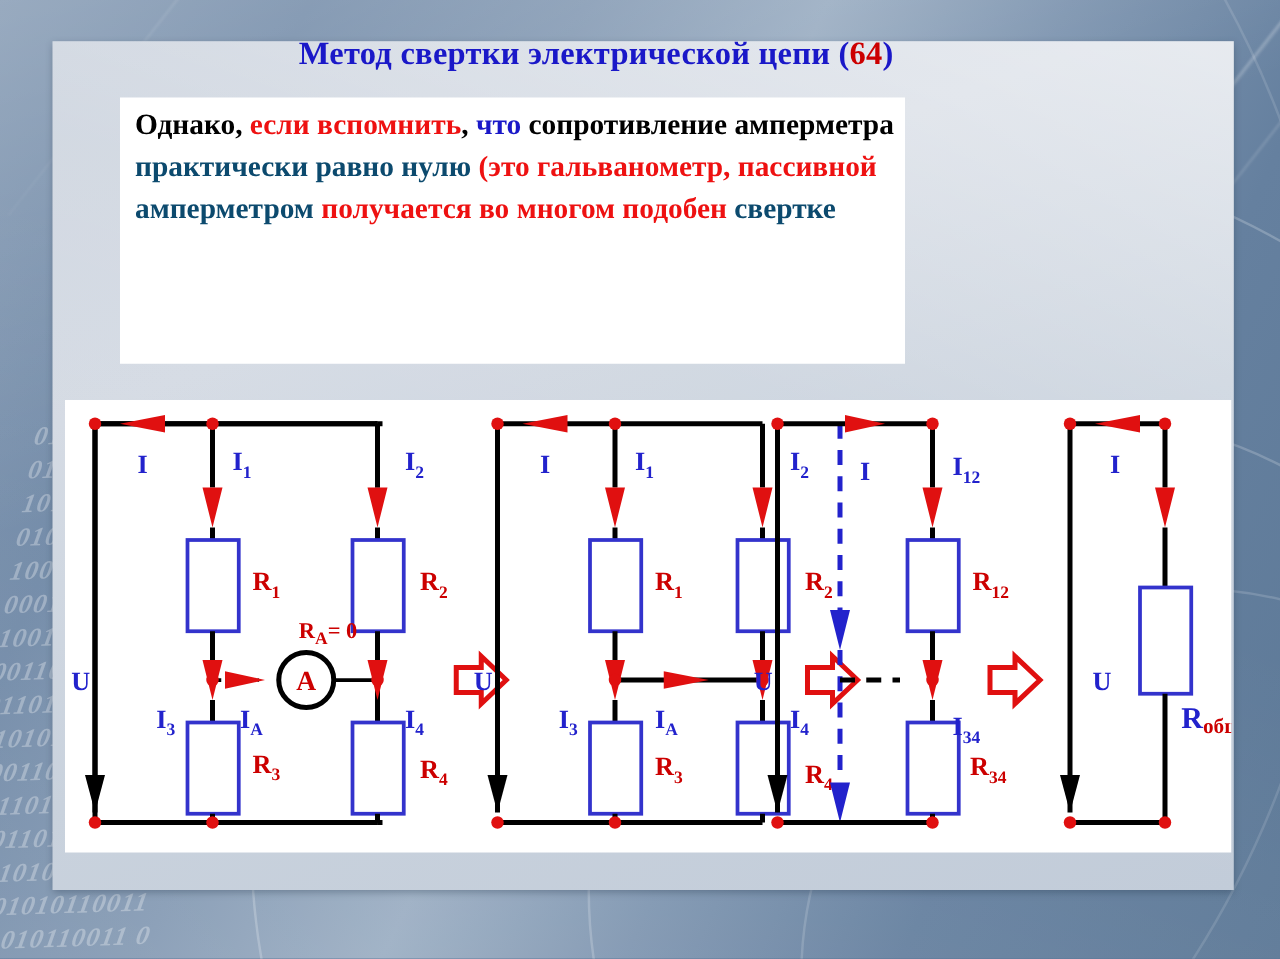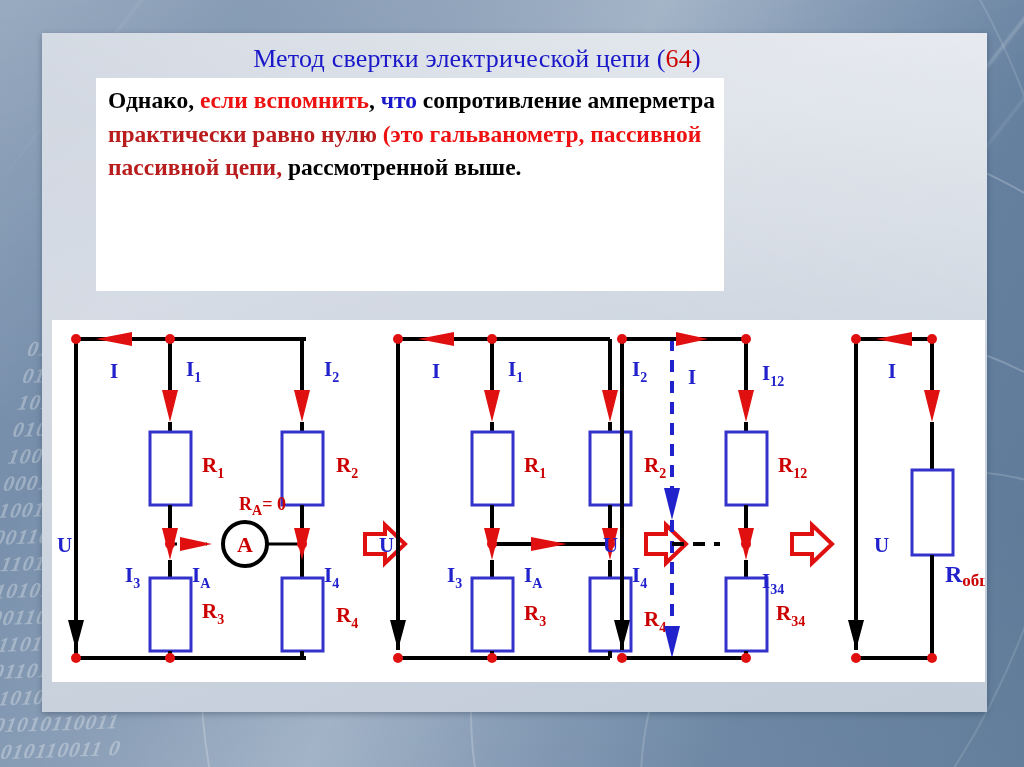--- a/index.html
+++ b/index.html
@@ -39,35 +39,35 @@
      white-space:pre;pointer-events:none;}
 
   
   .slide{position:absolute;left:42px;top:33px;width:945px;height:679px;
      background:linear-gradient(160deg,#cfd6e0 0%,#d5dbe4 30%,#c9d2dd 60%,#c2ccd9 100%);
      box-shadow:0 2px 6px rgba(30,45,65,.35);}
   .slide-gloss{position:absolute;inset:0;
      background:linear-gradient(200deg,rgba(255,255,255,.45) 0%,rgba(255,255,255,.05) 40%,rgba(255,255,255,0) 70%);}
 
   
-  .title{position:absolute;left:42px;top:44px;width:870px;text-align:center;
-     font-family:"Liberation Serif", serif;font-weight:normal;font-size:26px;
+  .title{position:absolute;left:42px;top:28px;width:870px;text-align:center;
+     font-family:"Liberation Serif", serif;font-weight:bold;font-size:26px;
      color:#1a18c8;letter-spacing:.2px;}
   .title .num{color:#cc0000;}
   .title .paren{color:#1a18c8;}
 
   
   .textbox{position:absolute;left:96px;top:78px;width:628px;height:213px;
      background:#ffffff;padding:6px 10px 4px 12px;box-sizing:border-box;}
   .tline{font-family:"Liberation Serif", serif;font-weight:bold;font-size:23.5px;
      line-height:33.5px;white-space:nowrap;}
   .k{color:#000000;}           
   .r{color:#ee1111;}           
   .b{color:#1a18c8;}           
-  .d{color:#b91c1c;}           
+  .d{color:#0c4a6e;}           
 
   
   .circ-panel{position:absolute;left:52px;top:320px;width:933px;height:362px;background:#ffffff;}
   .circ-svg{position:absolute;left:0;top:0;}
 
   
   text{font-family:"Liberation Serif", serif;font-weight:bold;}
   .lblB{fill:#2222cc;font-size:21px;}
   .lblR{fill:#cc0000;font-size:21px;}
   .subB{font-size:14px;}
@@ -111,21 +111,21 @@
   </div>
 
   <div class="title">
     <span>Метод свертки электрической цепи</span>
     <span class="paren">(</span><span class="num">64</span><span class="paren">)</span>
   </div>
 
   <div class="textbox" id="body-textbox">
       <div class="tline"><span class="k">Однако, </span><span class="r">если вспомнить</span><span class="k">, </span><span class="b">что </span><span class="k">сопротивление амперметра</span></div>
       <div class="tline"><span class="d">практически равно нулю </span><span class="r">(это гальванометр, пассивной</span></div>
-      <div class="tline"><span class="d">пассивной цепи,</span><span class="k">  рассмотренной выше.</span></div>
+      <div class="tline"><span class="d">амперметром </span><span class="r">получается  во многом подобен </span><span class="d">свертке</span></div>
     </div>
 
   <div class="circ-panel">
     <svg class="circ-svg" width="933" height="362" viewBox="0 0 933 362">
       <defs>
         <marker id="m" markerWidth="1" markerHeight="1"></marker>
       </defs>
 
       <g>
 

